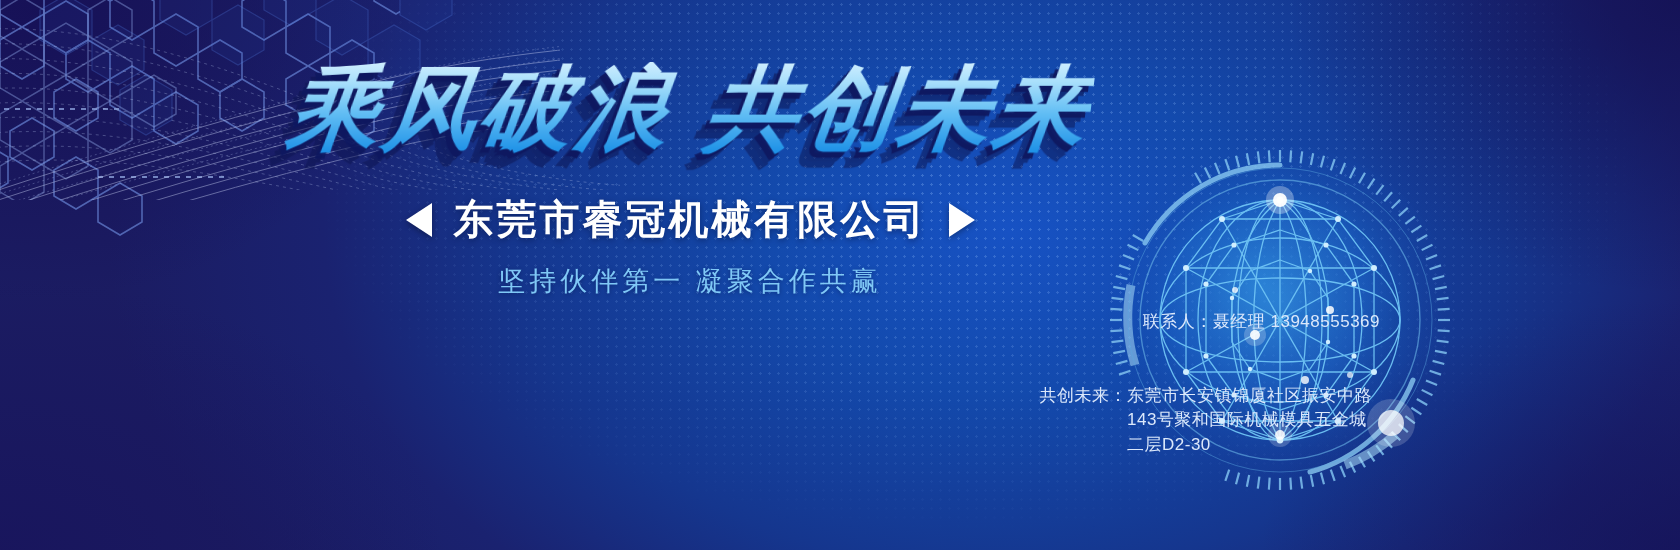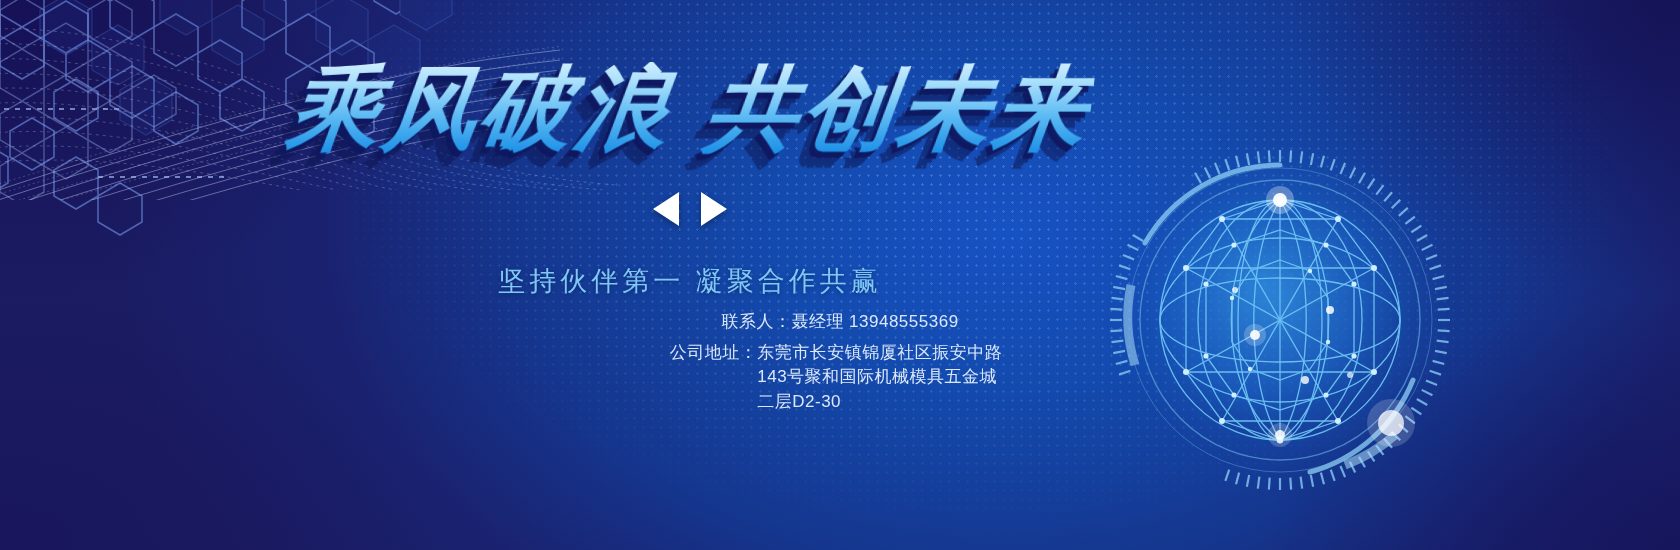--- a/index.html
+++ b/index.html
@@ -65,23 +65,23 @@
 
   
   #tagline{
     position:absolute;left:0;right:0;top:263px;text-align:center;padding-right:300px;
     font-size:27px;font-weight:400;color:#7fc8f6;letter-spacing:4px;
     text-shadow:0 1px 4px rgba(5,20,70,.5);
   }
 
   
   #contact{
-    position:absolute;left:0;right:0;top:310px;
-    display:flex;flex-direction:column;align-items:center;
-    color:#dbe8fb;font-size:17px;line-height:1.45;letter-spacing:.5px;
+    position:absolute;left:0;right:0;top:310px;padding-right:300px;
+    display:flex;flex-direction:column;align-items:flex-end;
+    color:#dbe8fb;font-size:17px;line-height:1.45;letter-spacing:.5px;gap:43px;
   }
   .c-line{display:flex;align-items:flex-start;}
   .c-label{white-space:nowrap;}
   .c-value{white-space:nowrap;}
   #addr-line{margin-top:6px;}
   #addr-line .c-value{white-space:normal;max-width:253px;text-align:left;}
 
   
   #globe{position:absolute;left:1095px;top:135px;width:370px;height:370px;}
   #globe svg{display:block;}
@@ -373,30 +373,31 @@
   </div>
 
   <div class="content">
 
     <div id="title-wrap">
       <span class="title"><span>乘风破浪</span><span class="gap"></span><span>共创未来</span></span>
     </div>
 
     <div id="company-row">
       <span class="tri tri-left"></span>
+      <span class="company">东莞市睿冠机械有限公司</span>
       <span class="tri tri-right"></span>
     </div>
 
     <div id="tagline">坚持伙伴第一 凝聚合作共赢</div>
 
     <div id="contact">
       <div class="c-line">
         <span class="c-label">联系人：</span>
         <span class="c-value">聂经理 13948555369</span>
       </div>
       <div class="c-line" id="addr-line">
-        <span class="c-label">公司地址：</span>
+        <span class="c-label">共创未来：</span>
         <span class="c-value">东莞市长安镇锦厦社区振安中路143号聚和国际机械模具五金城二层D2-30</span>
       </div>
     </div>
 
   </div>
 </div>
 
 </body></html>

